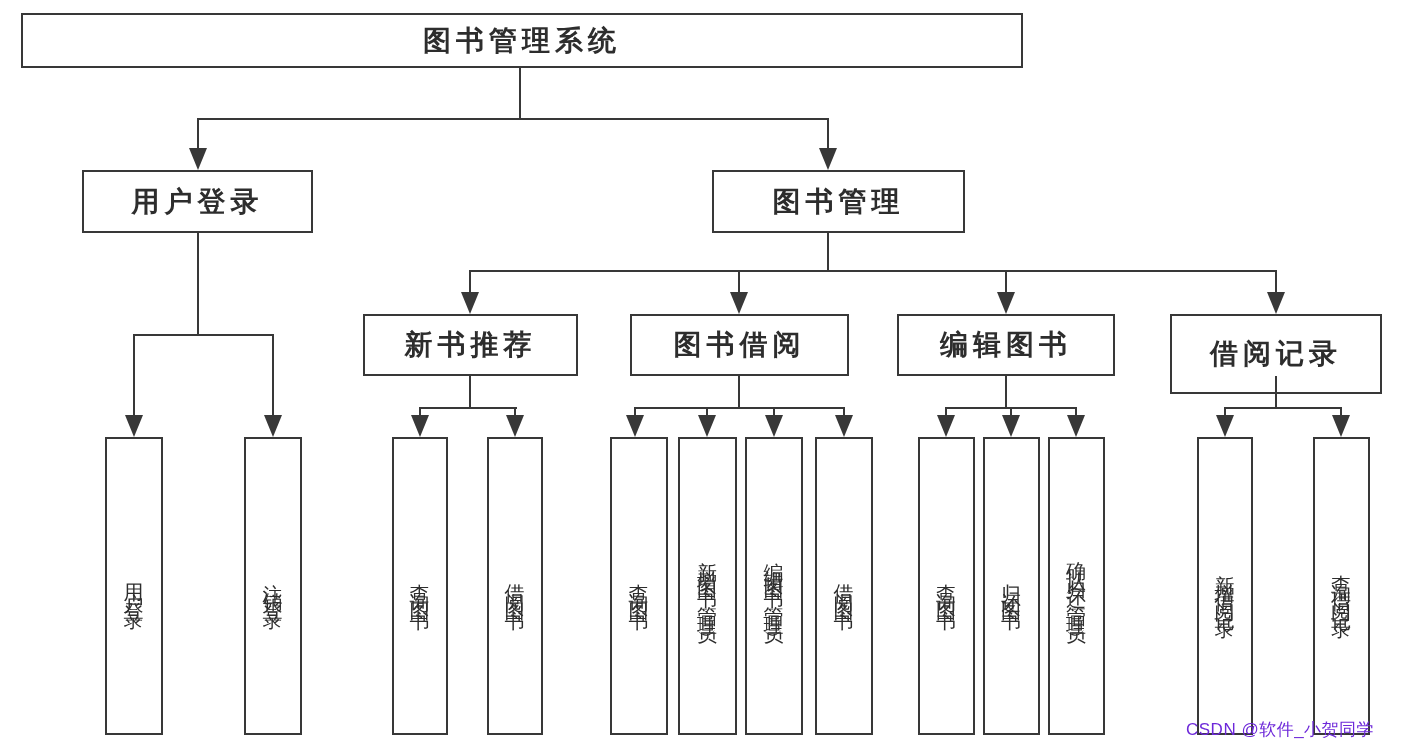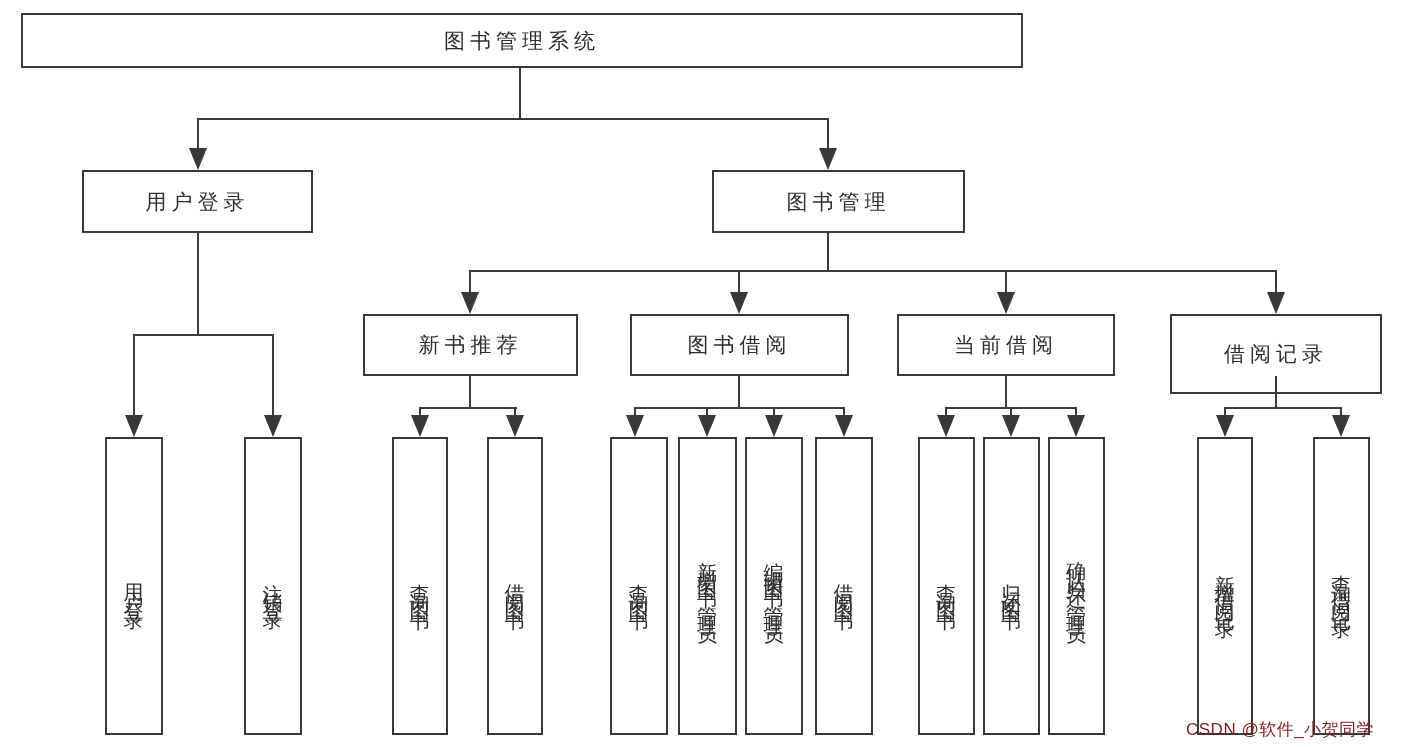--- a/index.html
+++ b/index.html
@@ -13,24 +13,25 @@
   }
   
   .node {
     position: absolute;
     box-sizing: border-box;
     border: 2px solid #383838;
     background: #ffffff;
     display: flex;
     align-items: center;
     justify-content: center;
-    font-size: 21px;
+    font-size: 28px;
     letter-spacing: 5px;
     color: #2d2d2d;
     white-space: nowrap;
+    font-weight: bold;
   }
   .leaf {
     position: absolute;
     box-sizing: border-box;
     border: 2px solid #383838;
     background: #ffffff;
     display: flex;
     align-items: center;
     justify-content: center;
     color: #2d2d2d;
@@ -52,21 +53,21 @@
     border-left: 9px solid transparent;
     border-right: 9px solid transparent;
     border-top: 22px solid #383838;
   }
   .watermark {
     position: absolute;
     left: 1186px;
     top: 718px;
     font-size: 17px;
     letter-spacing: 0.5px;
-    color: #7f1d1d;
+    color: #6d28d9;
     z-index: 5;
     white-space: nowrap;
   }
 </style>
 </head>
 <body>
 
 <div class="stage">
 
   <div class="node" style="left:21px; top:13px; width:1002px; height:55px;">图书管理系统</div>
@@ -94,21 +95,21 @@
   <div class="ar" style="left:461px; top:292px;"></div>
   <div class="vl" style="left:738px; top:270px; height:24px;"></div>
   <div class="ar" style="left:730px; top:292px;"></div>
   <div class="vl" style="left:1005px; top:270px; height:24px;"></div>
   <div class="ar" style="left:997px; top:292px;"></div>
   <div class="vl" style="left:1275px; top:270px; height:24px;"></div>
   <div class="ar" style="left:1267px; top:292px;"></div>
 
   <div class="node" style="left:630px; top:314px; width:219px; height:62px;">图书借阅</div>
   <div class="node" style="left:363px; top:314px; width:215px; height:62px;">新书推荐</div>
-  <div class="node" style="left:897px; top:314px; width:218px; height:62px;">当前借阅</div>
+  <div class="node" style="left:897px; top:314px; width:218px; height:62px;">编辑图书</div>
   <div class="node" style="left:1170px; top:314px; width:212px; height:80px;">借阅记录</div>
 
   <div class="vl" style="left:469px; top:376px; height:33px;"></div>
   <div class="hl" style="left:419px; top:407px; width:98px;"></div>
   <div class="vl" style="left:419px; top:407px; height:10px;"></div>
   <div class="ar" style="left:411px; top:415px;"></div>
   <div class="vl" style="left:514px; top:407px; height:10px;"></div>
   <div class="ar" style="left:506px; top:415px;"></div>
 
   <div class="vl" style="left:738px; top:376px; height:33px;"></div>

